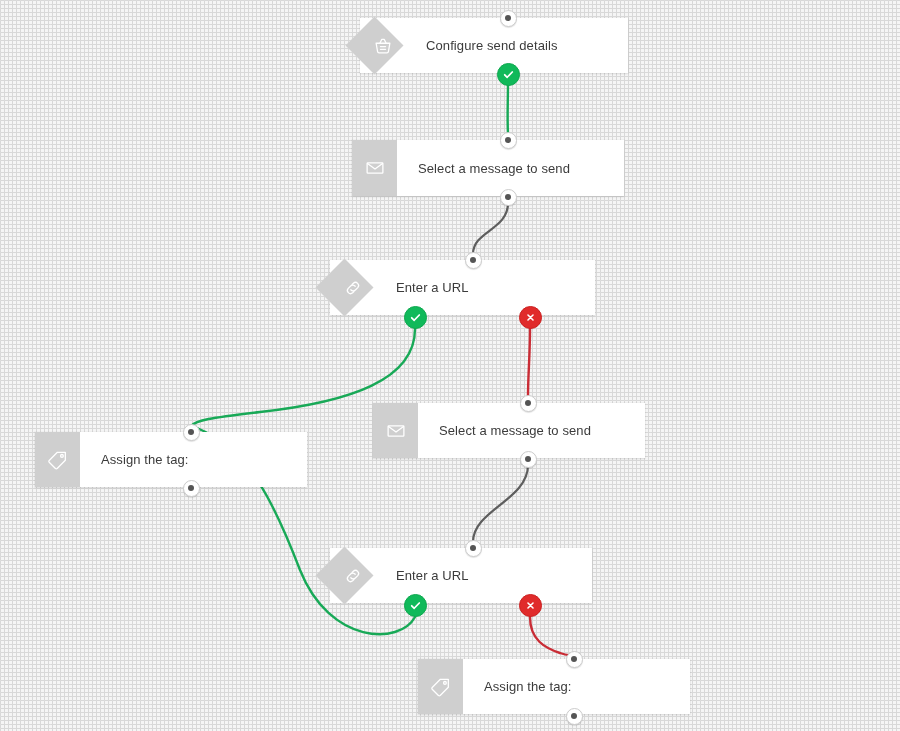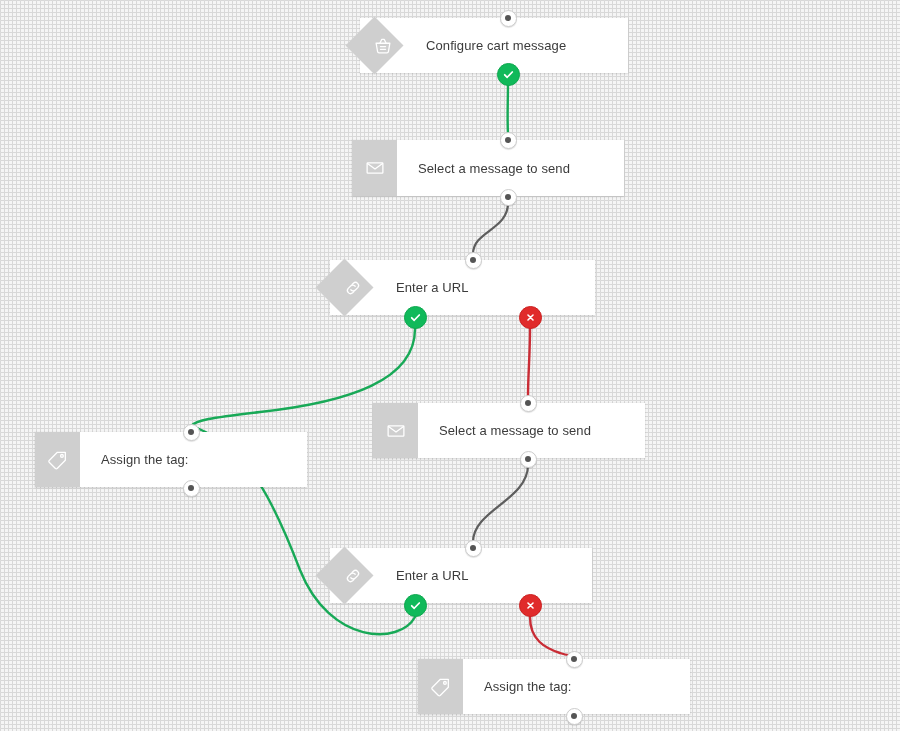--- a/index.html
+++ b/index.html
@@ -190,21 +190,21 @@
 
   <div id="nodes">
       <div class="node diamond" style="left: 360px; top: 18px; width: 268px; height: 55px;">
         <div class="node-icon">
           <svg width="22" height="22" viewBox="0 0 24 24">
             <path stroke="#ffffff" fill="none" stroke-width="1.4" stroke-linecap="round" stroke-linejoin="round" d="M4.5 9h15l-1.6 9.2a1.6 1.6 0 0 1-1.6 1.3H7.7a1.6 1.6 0 0 1-1.6-1.3L4.5 9z"></path>
             <path stroke="#ffffff" fill="none" stroke-width="1.4" stroke-linecap="round" stroke-linejoin="round" d="M8.6 9l2.1-4.3h2.6L15.4 9"></path>
             <path stroke="#ffffff" fill="none" stroke-width="1.4" stroke-linecap="round" stroke-linejoin="round" d="M9.2 12.6h5.6M9.2 15.6h5.6"></path>
           </svg>
         </div>
-        <div class="node-label">Configure cart message</div>
+        <div class="node-label">Configure send details</div>
       </div>
       <div class="node" style="left: 352px; top: 140px; width: 272px; height: 56px;">
         <div class="node-icon">
           <svg width="22" height="22" viewBox="0 0 24 24">
             <rect stroke="#ffffff" fill="none" stroke-width="1.4" stroke-linecap="round" stroke-linejoin="round" x="3.4" y="6.4" width="17.2" height="11.2" rx="0.8"></rect>
             <path stroke="#ffffff" fill="none" stroke-width="1.4" stroke-linecap="round" stroke-linejoin="round" d="M3.8 7.1l8.2 6 8.2-6"></path>
           </svg>
         </div>
         <div class="node-label">Select a message to send</div>
       </div>

